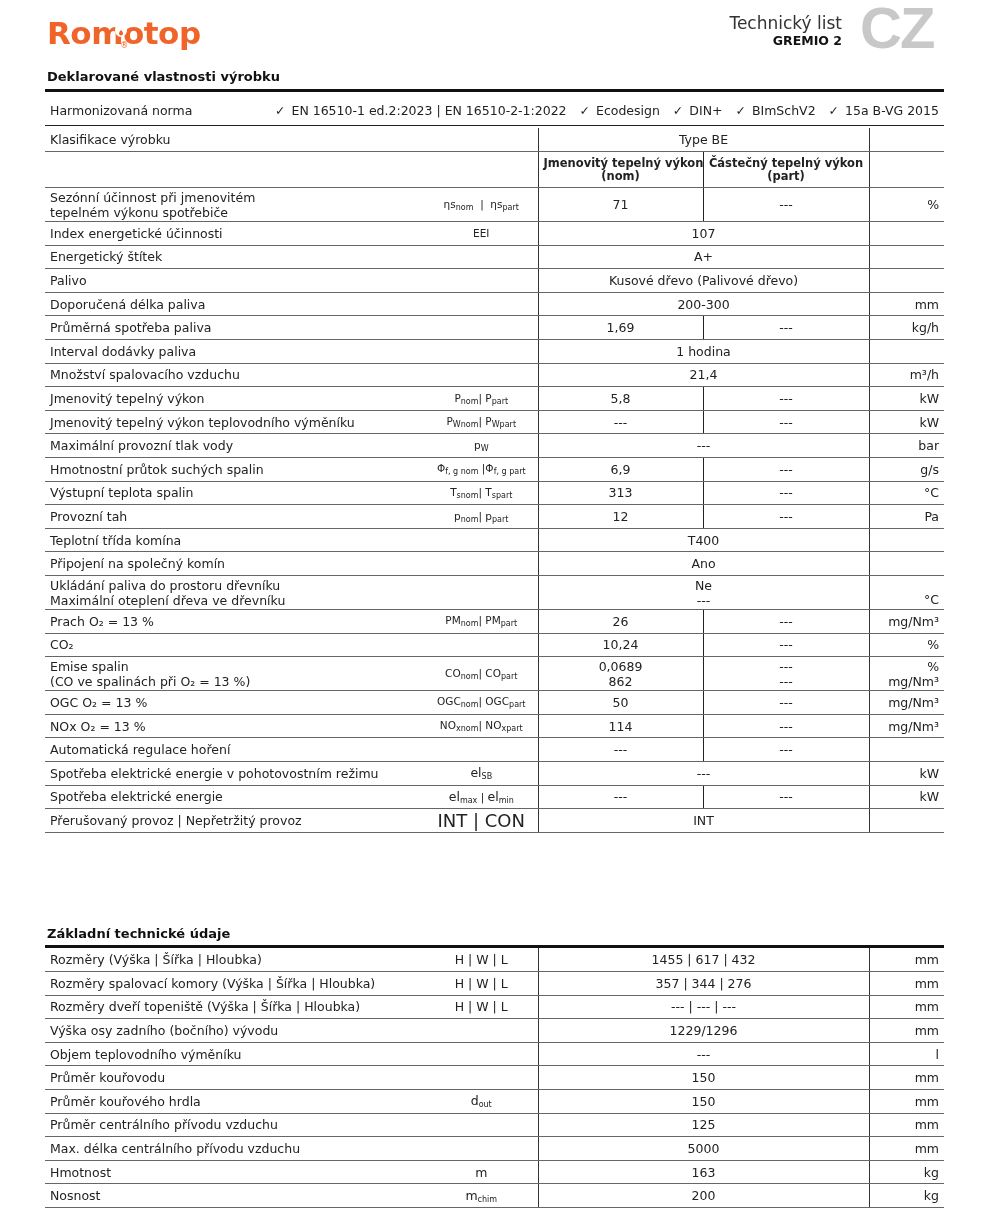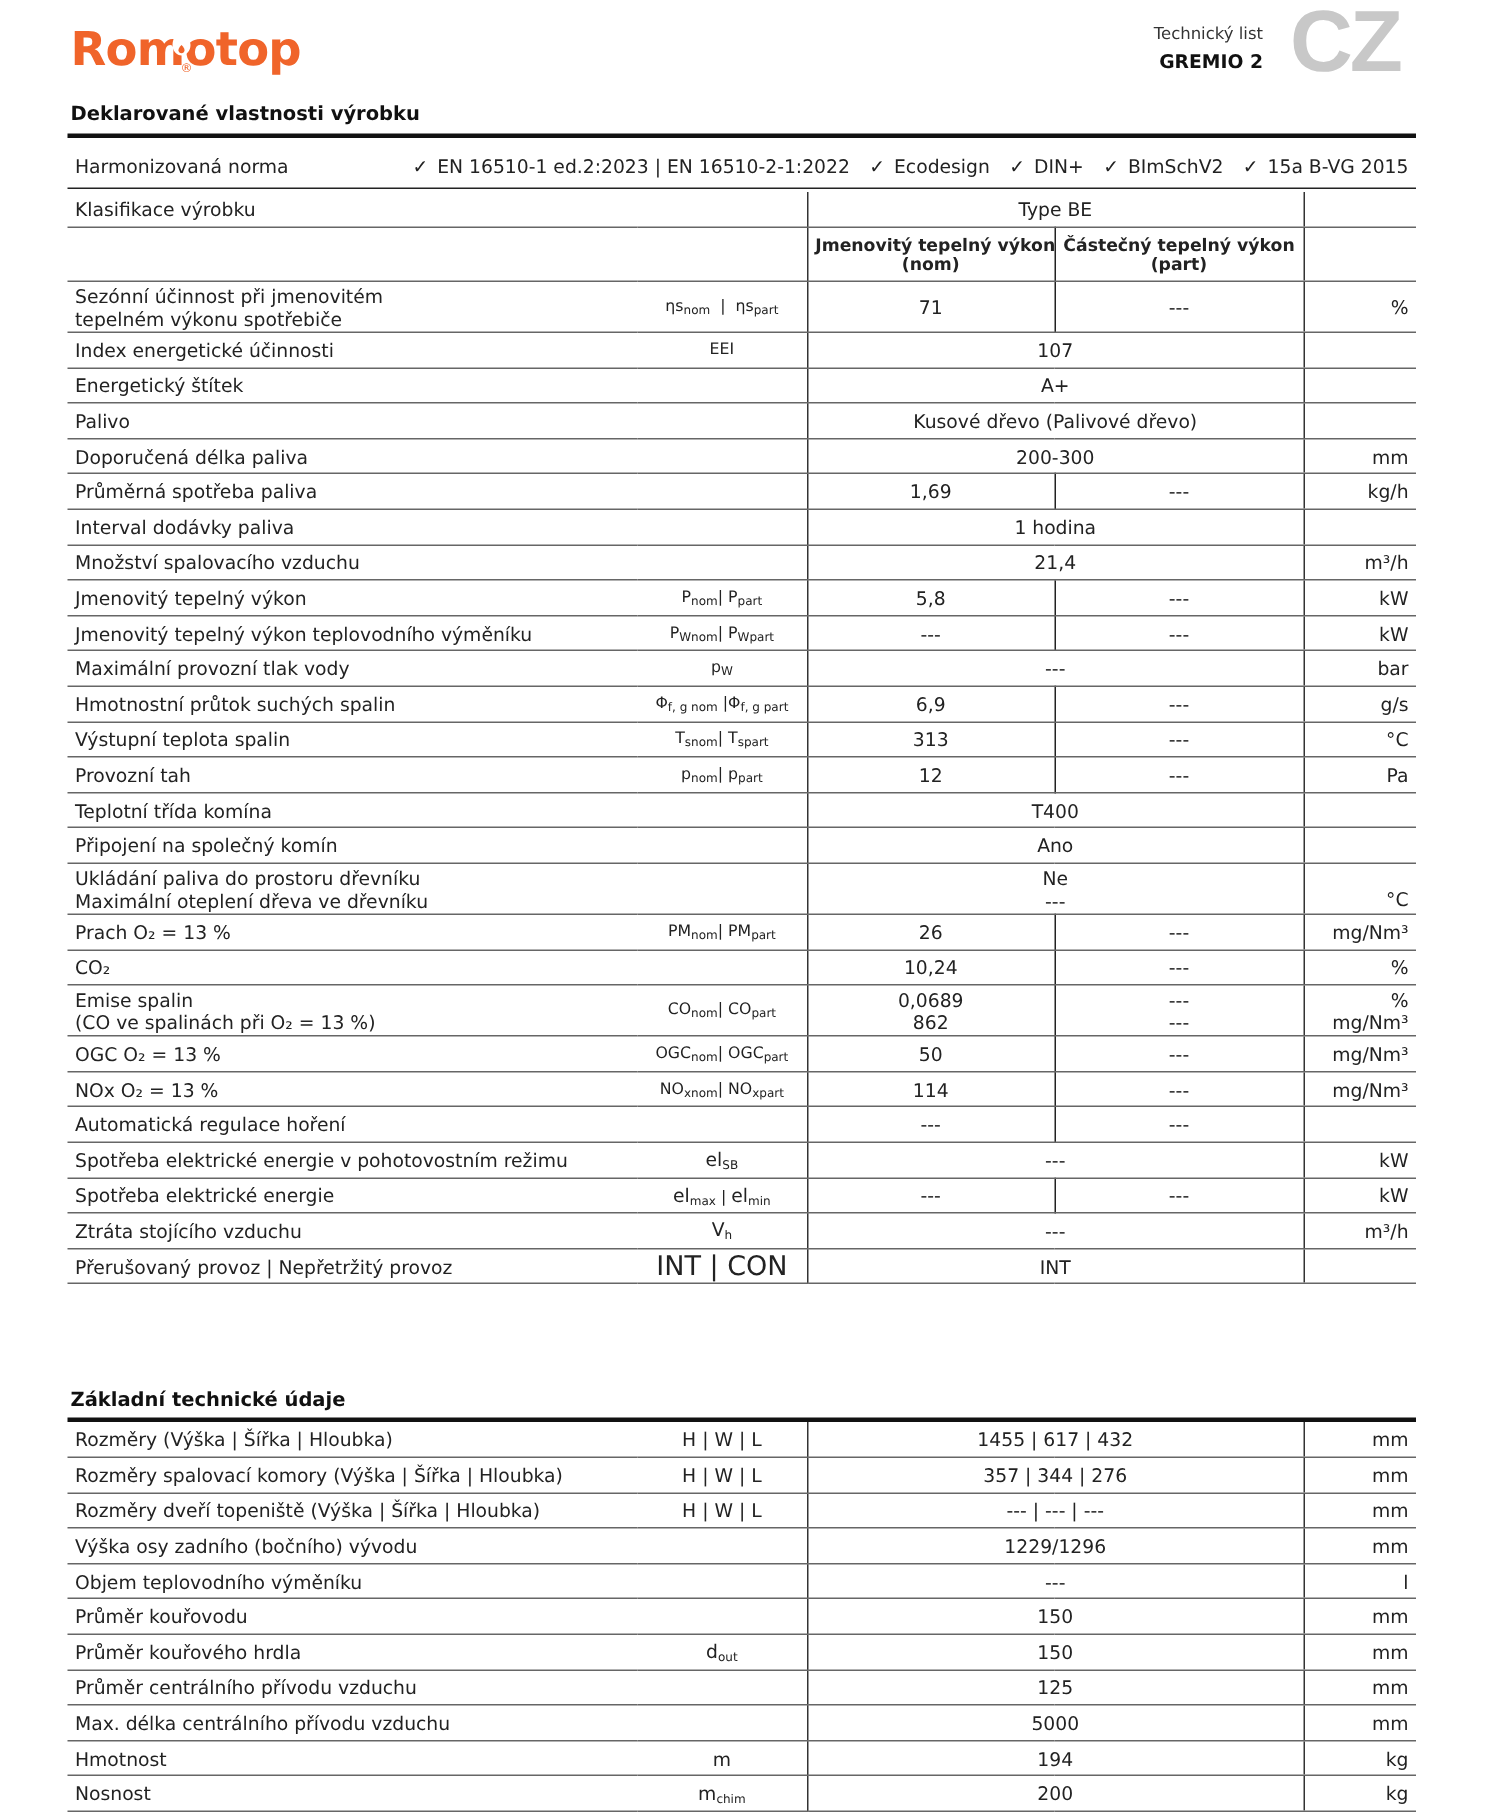--- a/index.html
+++ b/index.html
@@ -7,21 +7,21 @@
   body { font-family: "DejaVu Sans", sans-serif; color: #222; position: relative; }
 
   .header { position: absolute; left: 0; top: 0; width: 990px; height: 65px; }
   .logo { position: absolute; left: 47px; top: 13px; height: 40px; display: flex; align-items: center; flex-direction: column; }
   .logo-mark { width: 30px; height: 30px; border-radius: 50%; background: #f0642a; position: relative; margin-right: 5px; }
   .logo-mark svg { position: absolute; left: 0; top: 0; }
   .logo-text { font-family: "DejaVu Sans", sans-serif; font-weight: bold; font-size: 31px; color: #f0642a; letter-spacing: -0.5px; line-height: 40px; }
   .logo-reg { font-size: 8px; color: #f0642a; position: relative; top: -12px; margin-left: 1px; }
 
   .doc-meta { position: absolute; right: 148px; top: 14px; text-align: right; }
-  .doc-meta .t1 { font-size: 11px; color: #333; line-height: 18px; }
+  .doc-meta .t1 { font-size: 17px; color: #333; line-height: 18px; }
   .doc-meta .t2 { font-size: 12.5px; font-weight: bold; color: #111; line-height: 18px; }
   .lang { position: absolute; left: 860px; top: -6px; font-family: "Liberation Sans", sans-serif; font-size: 58px; font-weight: bold; color: #c8c8c8; letter-spacing: -2px; }
 
   .sec-title { position: absolute; left: 47px; font-size: 13px; font-weight: bold; color: #111; }
   .sec-rule { position: absolute; left: 45px; width: 899px; height: 3px; background: #111; }
 
   .norm-row { position: absolute; left: 45px; top: 95px; width: 899px; height: 31px; border-bottom: 1.5px solid #222; display: flex; align-items: center; font-size: 12.5px; }
   .norm-label { width: 230px; padding-left: 5px; }
   .norm-items { flex: 1; display: flex; justify-content: space-between; padding-right: 5px; }
   .norm-item { white-space: nowrap; }
@@ -278,26 +278,20 @@
         <td class="u">kW</td>
       </tr>
       <tr>
         <td class="lbl">Spotřeba elektrické energie</td>
         <td class="sym"><span style="font-size:12.5px">el</span><sub>max</sub> | <span style="font-size:12.5px">el</span><sub>min</sub></td>
         <td class="v1">---</td>
         <td class="v">---</td>
         <td class="u">kW</td>
       </tr>
       <tr>
-        <td class="lbl">Ztráta stojícího vzduchu</td>
-        <td class="sym"><span style="font-size:12.5px">V</span><sub>h</sub></td>
-        <td class="v" colspan="2">---</td>
-        <td class="u">m³/h</td>
-      </tr>
-      <tr>
         <td class="lbl">Přerušovaný provoz | Nepřetržitý provoz</td>
         <td class="sym"><span style="font-size:18px">INT | CON</span></td>
         <td class="v" colspan="2">INT</td>
         <td class="u"></td>
       </tr>
     </tbody>
 </table>
 
 <div class="sec-title" id="basic-title" style="top:926px;">Základní technické údaje</div>
 <div class="sec-rule" style="top:945px;"></div>
@@ -361,21 +355,21 @@
       </tr>
       <tr>
         <td class="lbl">Max. délka centrálního přívodu vzduchu</td>
         <td class="sym"></td>
         <td class="v" colspan="2">5000</td>
         <td class="u">mm</td>
       </tr>
       <tr>
         <td class="lbl">Hmotnost</td>
         <td class="sym"><span style="font-size:12.5px">m</span></td>
-        <td class="v" colspan="2">194</td>
+        <td class="v" colspan="2">163</td>
         <td class="u">kg</td>
       </tr>
       <tr>
         <td class="lbl">Nosnost</td>
         <td class="sym"><span style="font-size:12.5px">m</span><sub>chim</sub></td>
         <td class="v" colspan="2">200</td>
         <td class="u">kg</td>
       </tr>
     </tbody>
 </table>

